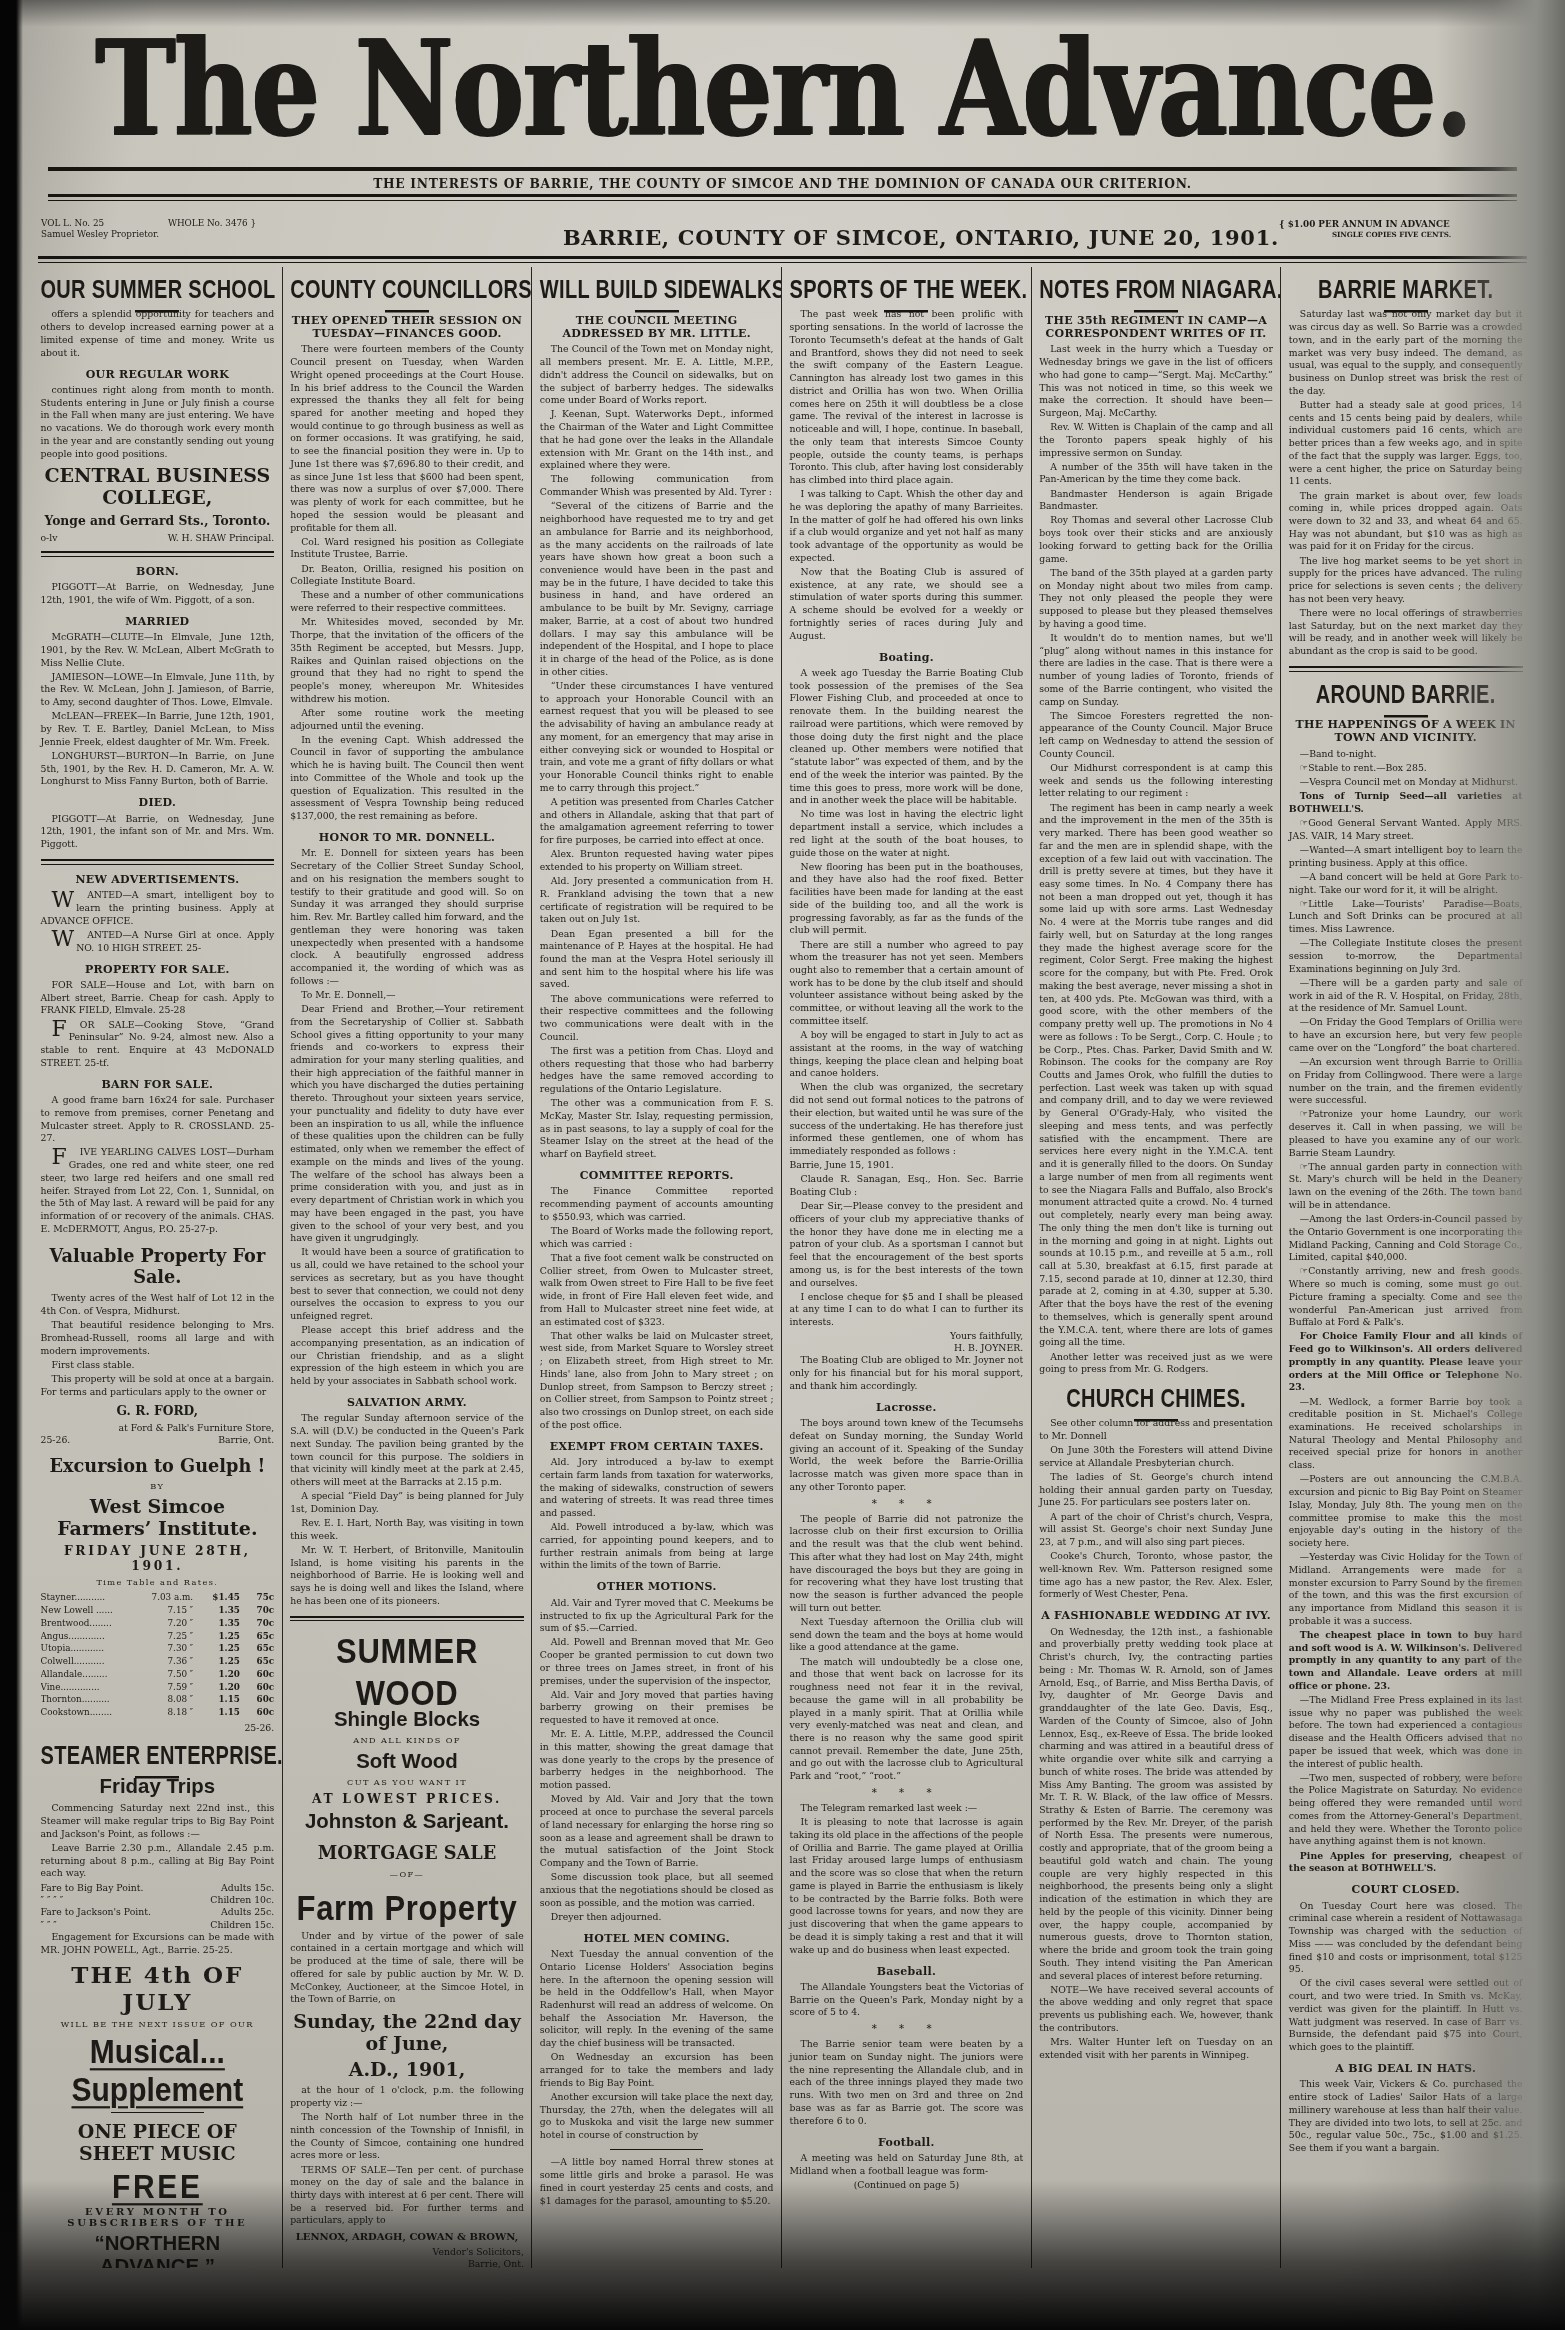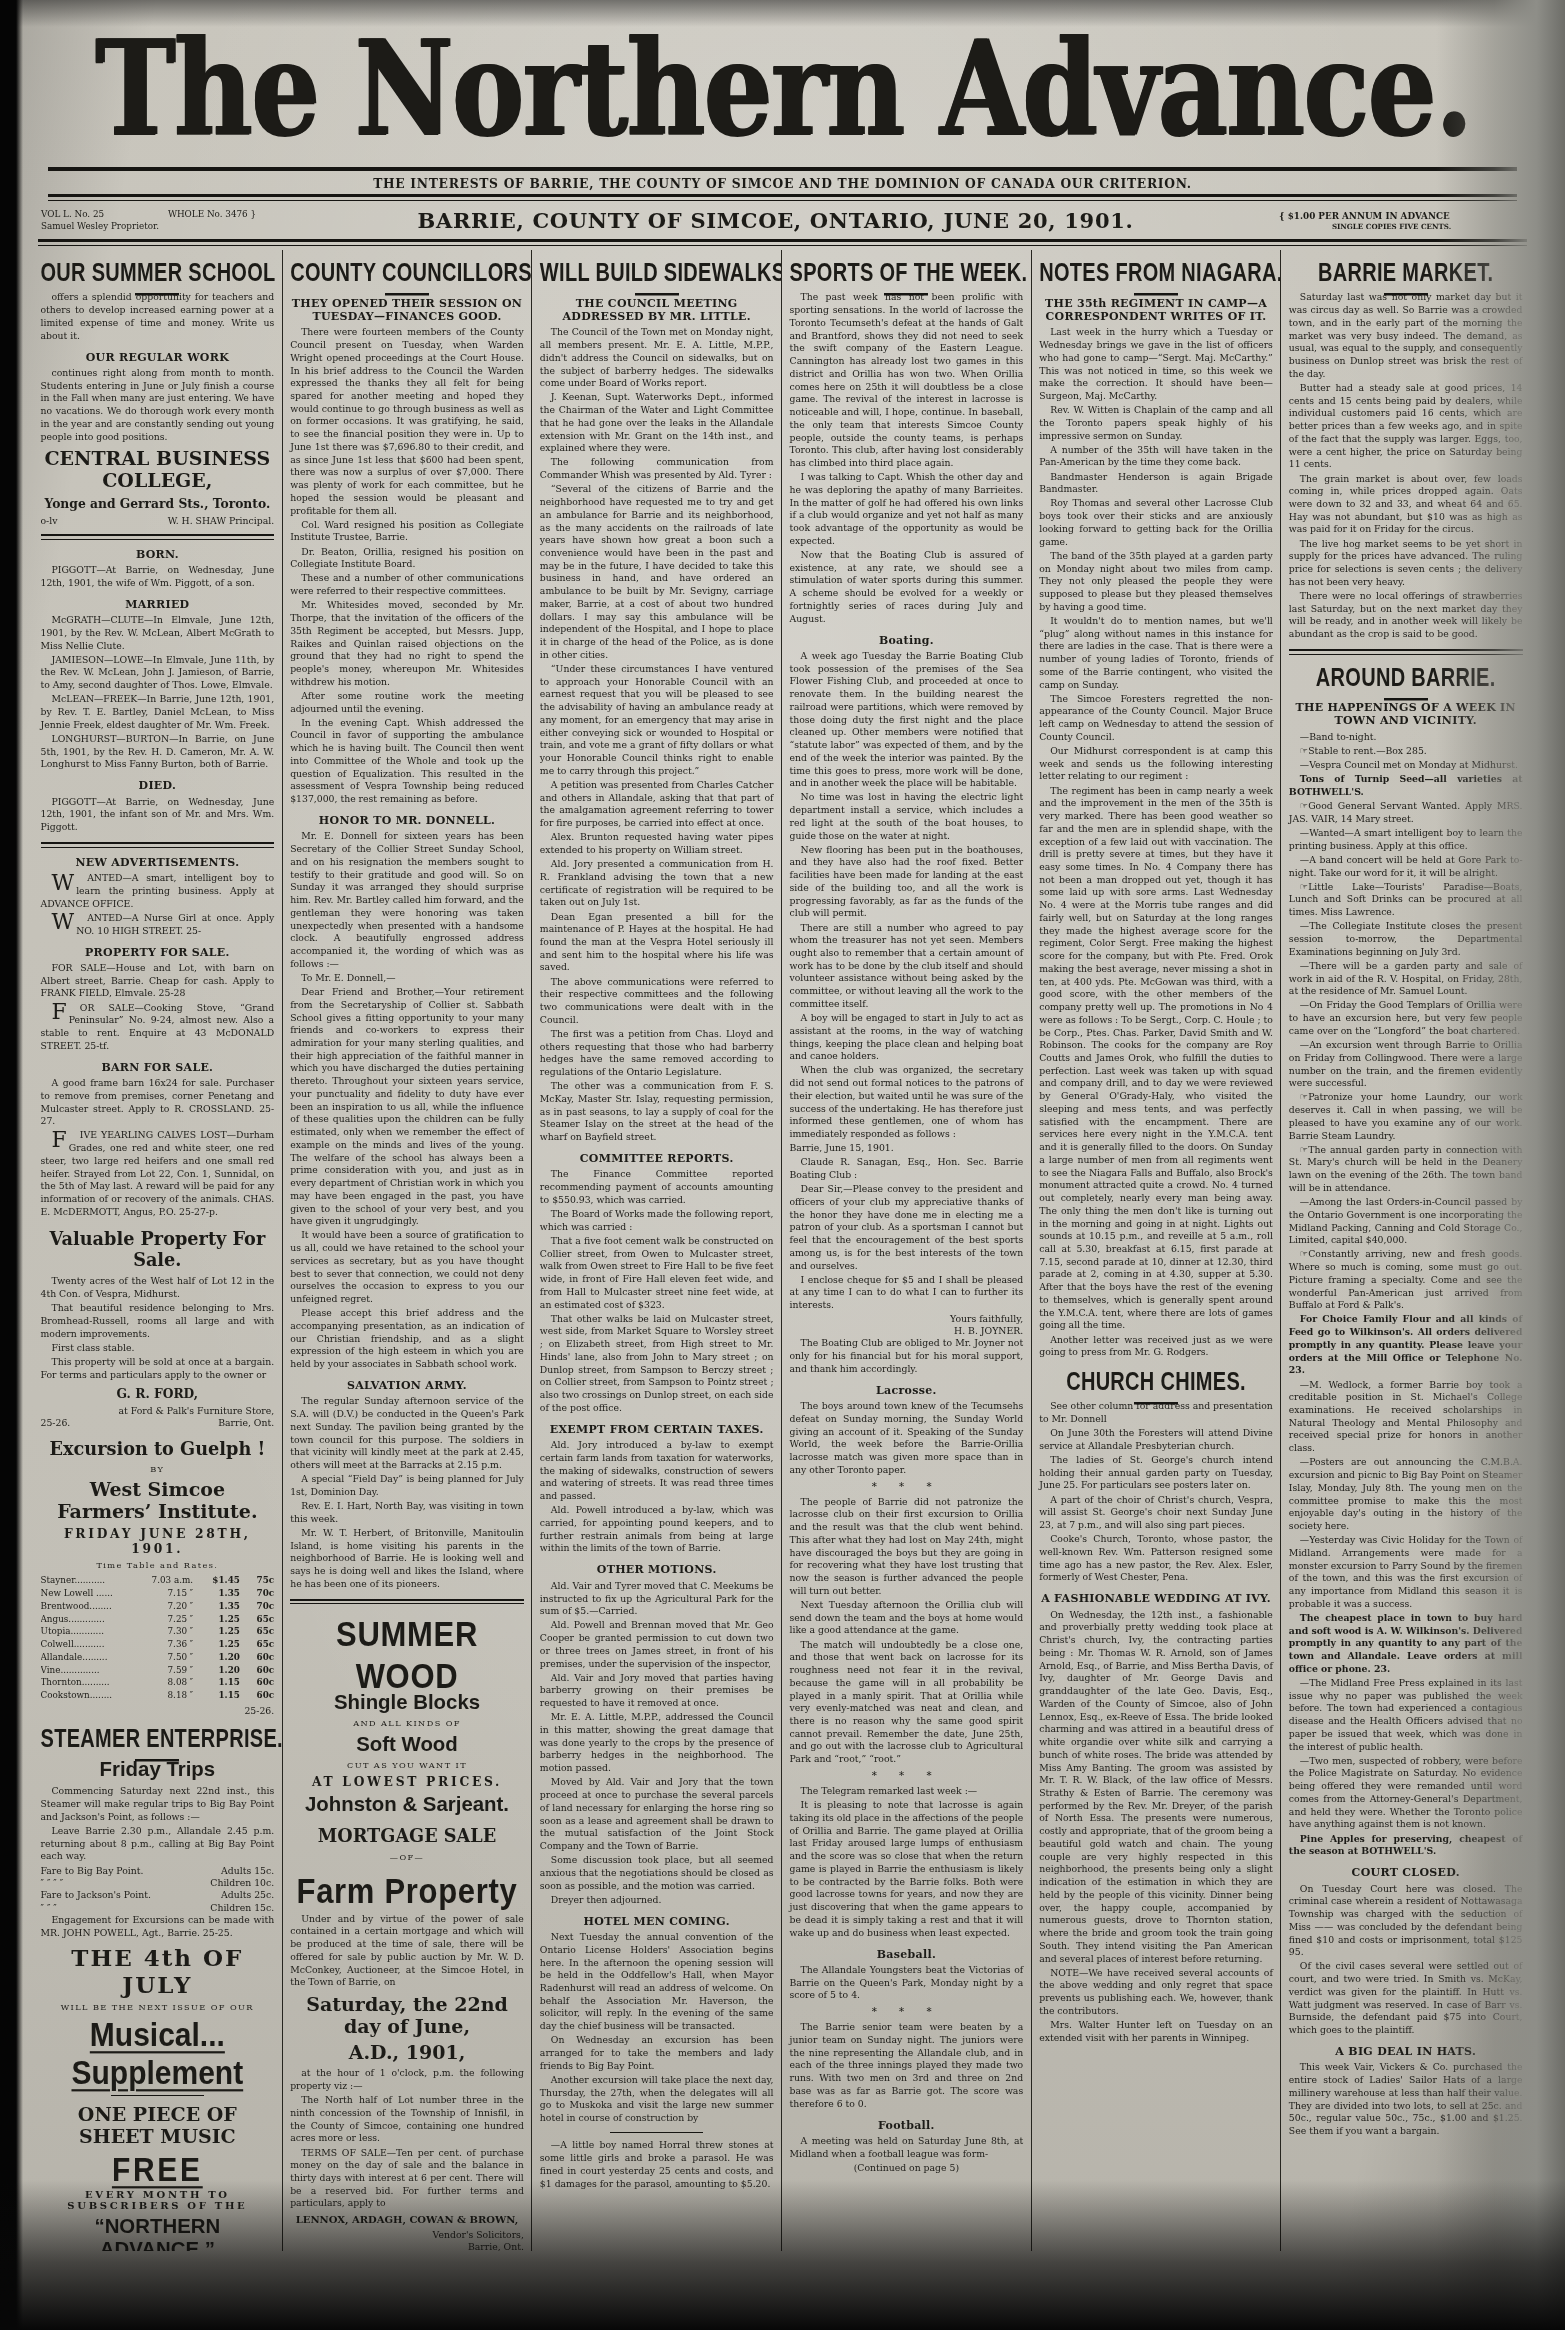--- a/index.html
+++ b/index.html
@@ -20,21 +20,21 @@
     letter-spacing:-1.4px;transform:scaleY(1.22);transform-origin:top;
     text-shadow:2px 0 0 #1c1b17, 0 1.4px 0 #1c1b17;}
   .rule-heavy{height:3.4px;background:#161512;margin:0 48px;}
   .rule-thin{height:1.4px;background:#161512;margin:0 48px;}
   .motto-wrap{margin-top:35px;}
   .motto{text-align:center;font-weight:bold;font-size:12.3px;letter-spacing:0.7px;padding:4.8px 0 3.4px;}
   .gap2{height:2.7px;}
   .dateline{display:flex;align-items:center;padding:6.8px 61px 5.4px 41px;}
   .dl-left{width:231px;font-size:8.8px;line-height:1.3;}
   .dl-left .whole{margin-left:61px;}
-  .dl-center{flex:1;text-align:center;font-weight:bold;font-size:21px;letter-spacing:0.7px;}
+  .dl-center{flex:1;text-align:right;font-weight:bold;font-size:21px;letter-spacing:0.7px;margin-top:17px;}
   .dl-right{width:225px;text-align:left;font-size:8.8px;font-weight:bold;line-height:1.4;}
   .dl-right .sub{font-size:7.1px;text-align:center;}
 
   
   .cols{display:flex;padding:4.1px 35px 0 33px;height:2001px;overflow:hidden;}
   .col{flex:1;padding:0 7.5px;border-right:1.4px solid #26251f;overflow:hidden;}
   .col:last-child{border-right:none;}
 
   .h1{font-family:"Liberation Sans",sans-serif;font-weight:bold;text-align:center;font-size:20px;
     letter-spacing:0.3px;margin:8.2px 0 2.7px;transform:scaleY(1.25);transform-origin:top;white-space:nowrap;}
@@ -273,21 +273,21 @@
         <div class="ad xl">Shingle Blocks</div>
         <div class="ad xs">AND ALL KINDS OF</div>
         <div class="ad xl">Soft Wood</div>
         <div class="ad xs">CUT AS YOU WANT IT</div>
         <div class="ad md spread">AT LOWEST PRICES.</div>
         <div class="ad xl">Johnston &amp; Sarjeant.</div>
         <div class="h1b">MORTGAGE SALE</div>
         <div class="ad xs">—OF—</div>
         <div class="adh">Farm Property</div>
         <div class="p">Under and by virtue of the power of sale contained in a certain mortgage and which will be produced at the time of sale, there will be offered for sale by public auction by Mr. W. D. McConkey, Auctioneer, at the Simcoe Hotel, in the Town of Barrie, on</div>
-        <div class="ad lg">Saturday, the 22nd day of June,</div>
+        <div class="ad lg">Sunday, the 22nd day of June,</div>
         <div class="ad lg">A.D., 1901,</div>
         <div class="p">at the hour of 1 o'clock, p.m. the following property viz :—</div>
         <div class="p">The North half of Lot number three in the ninth concession of the Township of Innisfil, in the County of Simcoe, containing one hundred acres more or less.</div>
         <div class="p">TERMS OF SALE—Ten per cent. of purchase money on the day of sale and the balance in thirty days with interest at 6 per cent. There will be a reserved bid. For further terms and particulars, apply to</div>
         <div class="ad sm">LENNOX, ARDAGH, COWAN &amp; BROWN,</div>
         <div class="sig">Vendor's Solicitors,</div>
         <div class="sig">Barrie, Ont.</div>
         <div class="p">23-25   Dated at Barrie this 6th day of June, 1901.</div>
       </div>
       <div class="col">

